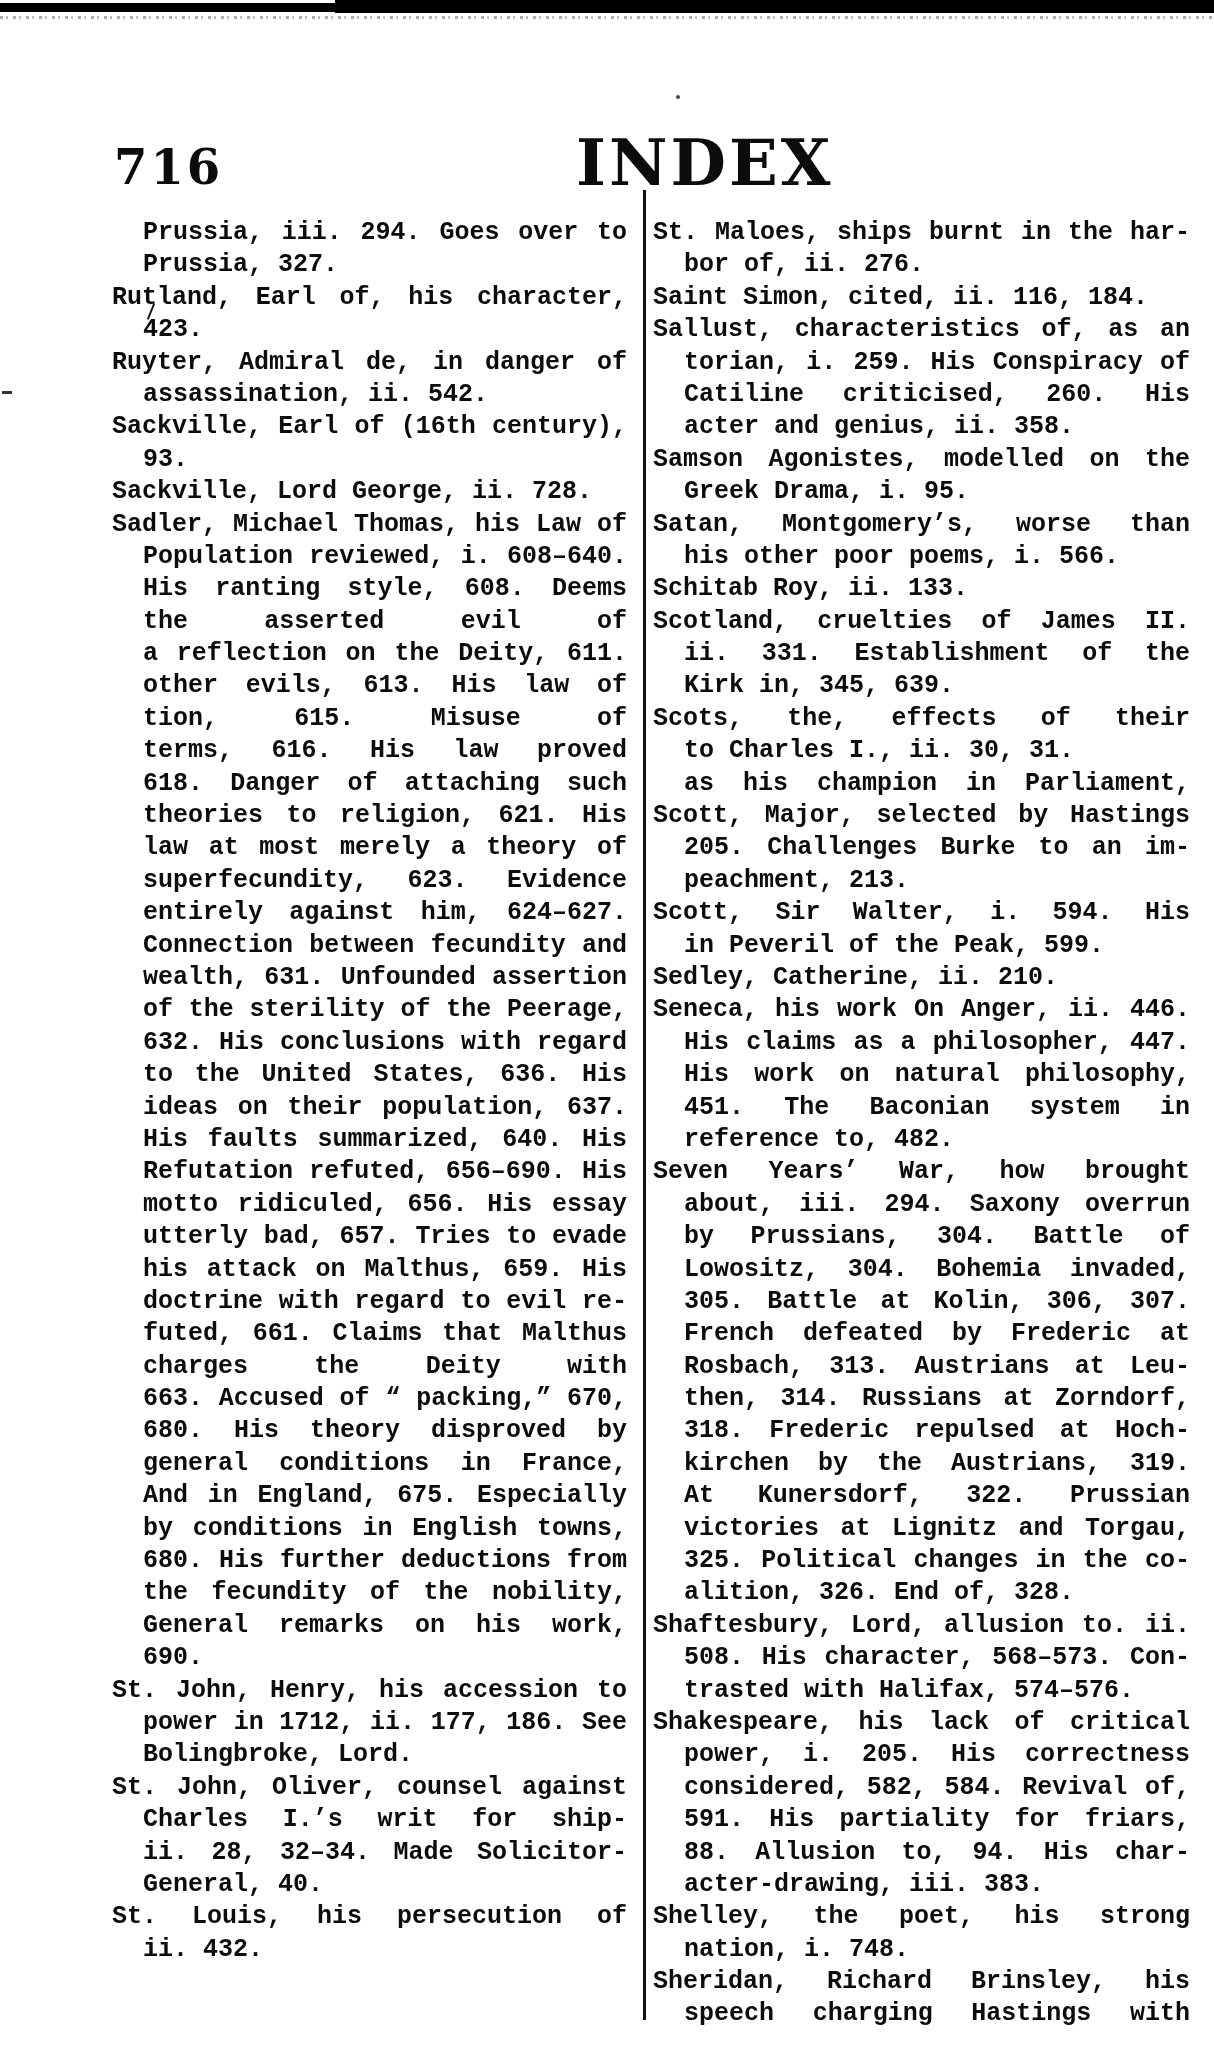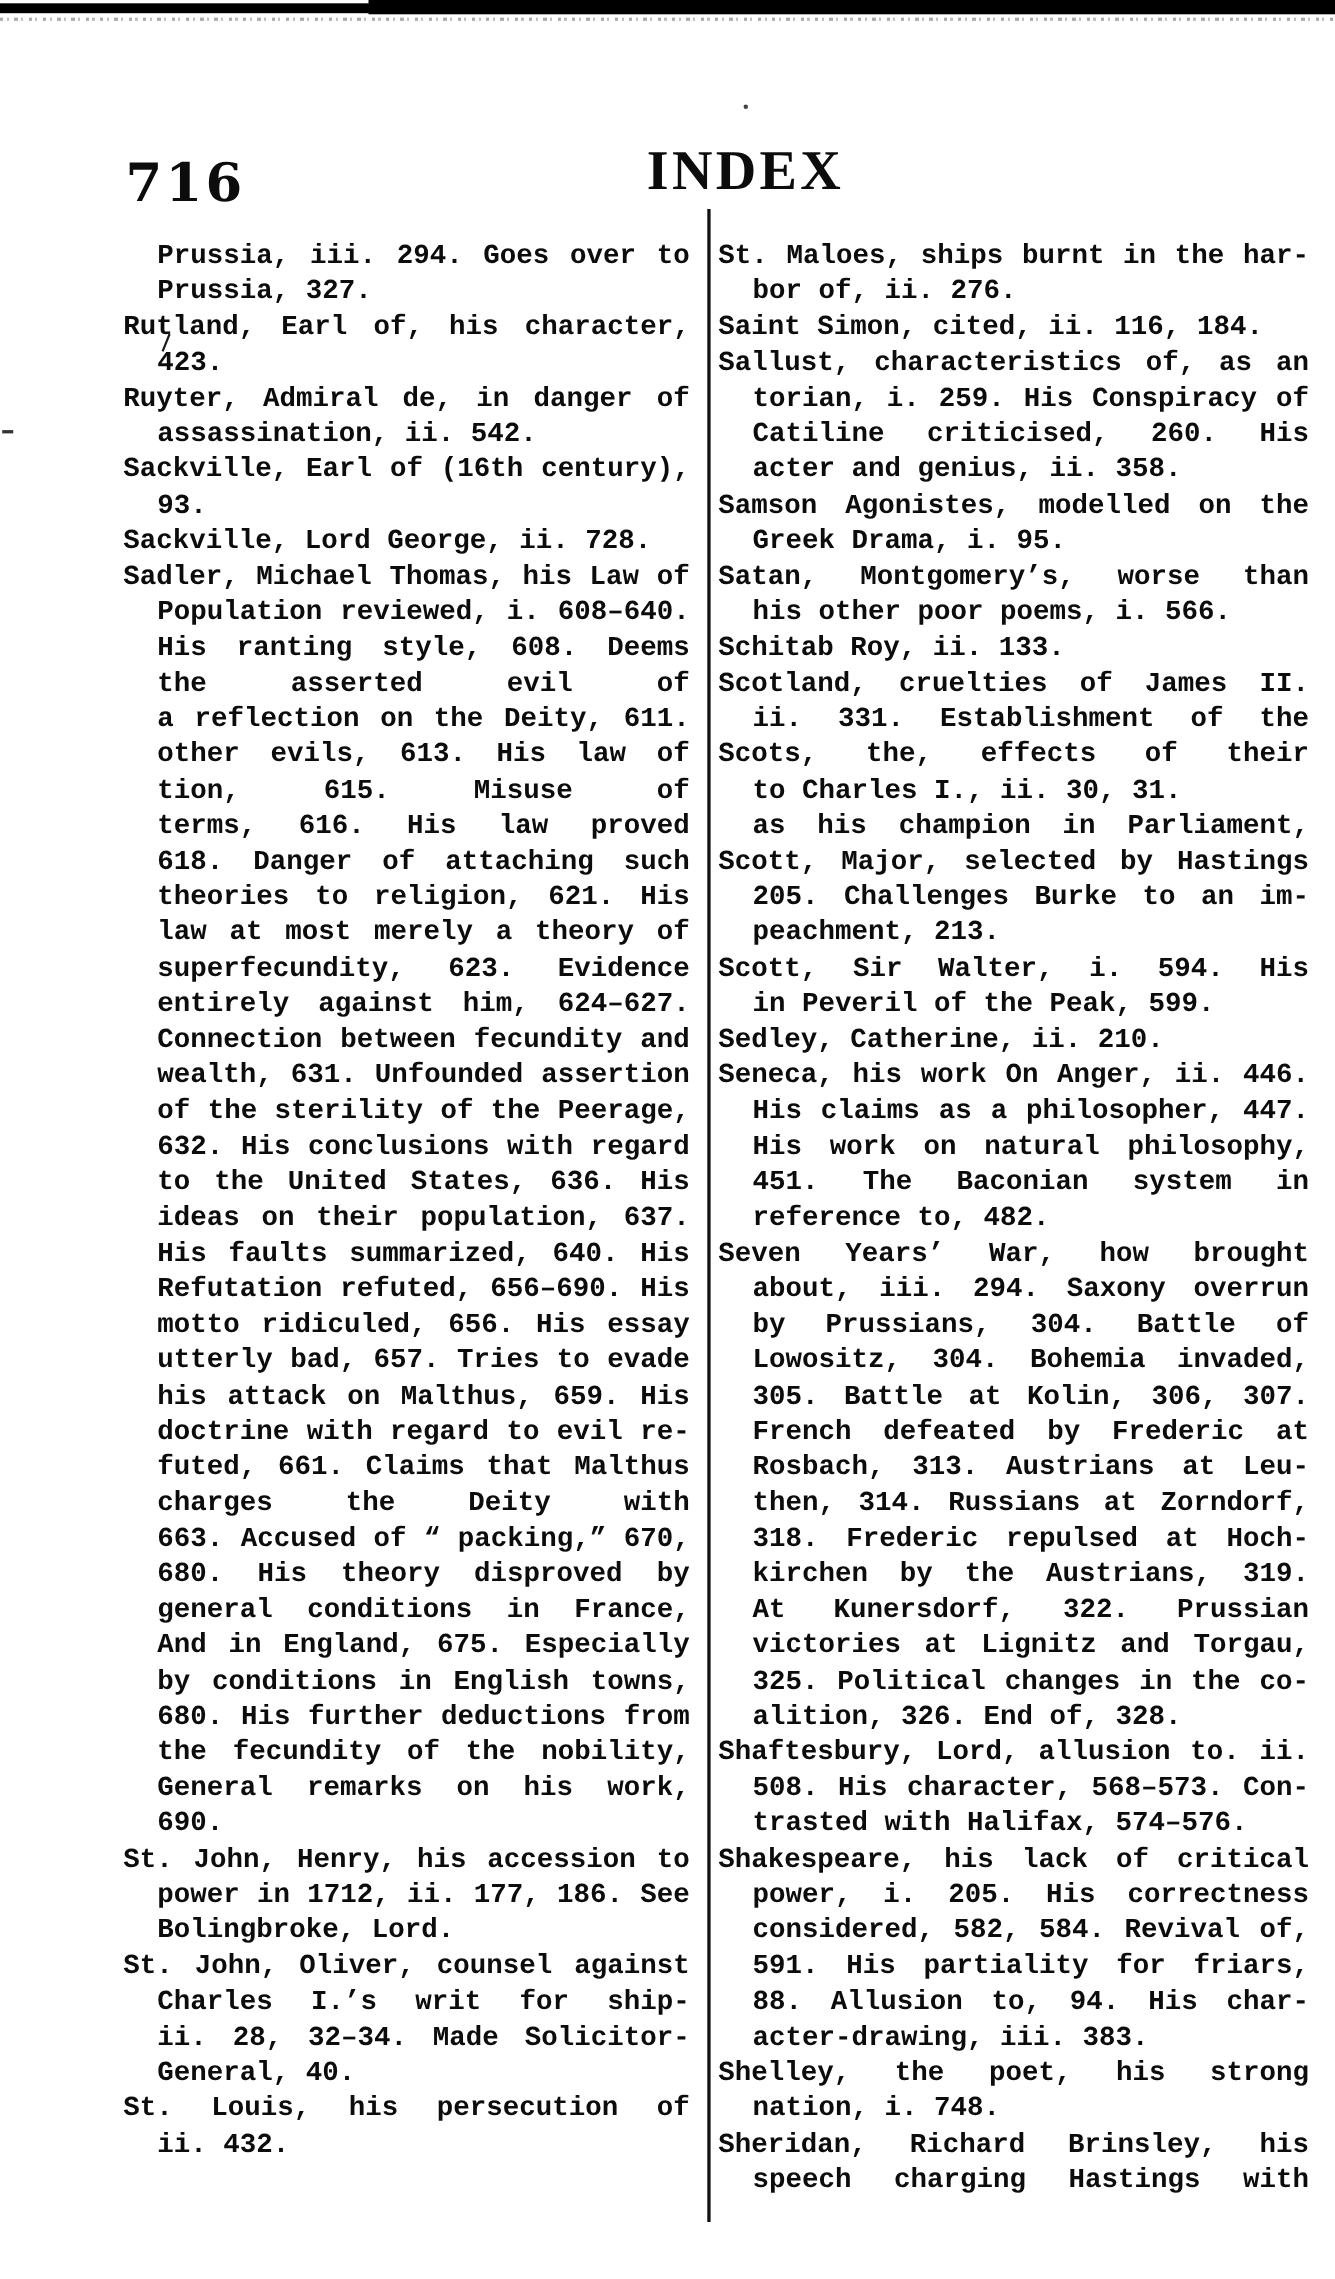--- a/index.html
+++ b/index.html
@@ -25,22 +25,22 @@
     background:#1a1a1a; transform:rotate(22deg);
   }
   .artifact-dash-left { position:absolute; left:2px; top:391px; width:10px; height:3px; background:#333; }
   .artifact-dot { position:absolute; left:676px; top:95px; width:4px; height:4px; background:#444; border-radius:50%; }
 
   .page-number {
     position:absolute; left:114px; top:143px;
     font-size:48px; letter-spacing:3px; line-height:1;
   }
   .page-title {
-    position:absolute; left:588px; top:131px;
-    font-size:51px; letter-spacing:3px; line-height:1;font-family:Liberation Serif, serif;
+    position:absolute; left:576px; top:131px;
+    font-size:64px; letter-spacing:3px; line-height:1;
   }
 
   .col-divider {
     position:absolute; left:643px; top:190px;
     width:3px; height:1830px; background:#111;
   }
 
   .index-col { position:absolute; top:217px;font-family:Liberation Mono, monospace; }
   .index-col.left  { left:112px; width:515px; }
   .index-col.right { left:653px; width:537px; }
@@ -136,20 +136,21 @@
     <div class="line cont just">torian, i. 259. His Conspiracy of</div>
     <div class="line cont just">Catiline criticised, 260. His char-</div>
     <div class="line cont">acter and genius, ii. 358.</div>
     <div class="line just">Samson Agonistes, modelled on the</div>
     <div class="line cont">Greek Drama, i. 95.</div>
     <div class="line just">Satan, Montgomery’s, worse than</div>
     <div class="line cont">his other poor poems, i. 566.</div>
     <div class="line">Schitab Roy, ii. 133.</div>
     <div class="line just">Scotland, cruelties of James II. in,</div>
     <div class="line cont just">ii. 331. Establishment of the</div>
+    <div class="line cont">Kirk in, 345, 639.</div>
     <div class="line just">Scots, the, effects of their resistance</div>
     <div class="line cont">to Charles I., ii. 30, 31.</div>
     <div class="line cont just">as his champion in Parliament, iii.</div>
     <div class="line just">Scott, Major, selected by Hastings</div>
     <div class="line cont just">205. Challenges Burke to an im-</div>
     <div class="line cont">peachment, 213.</div>
     <div class="line just">Scott, Sir Walter, i. 594. His error</div>
     <div class="line cont">in Peveril of the Peak, 599.</div>
     <div class="line">Sedley, Catherine, ii. 210.</div>
     <div class="line just">Seneca, his work On Anger, ii. 446.</div>

